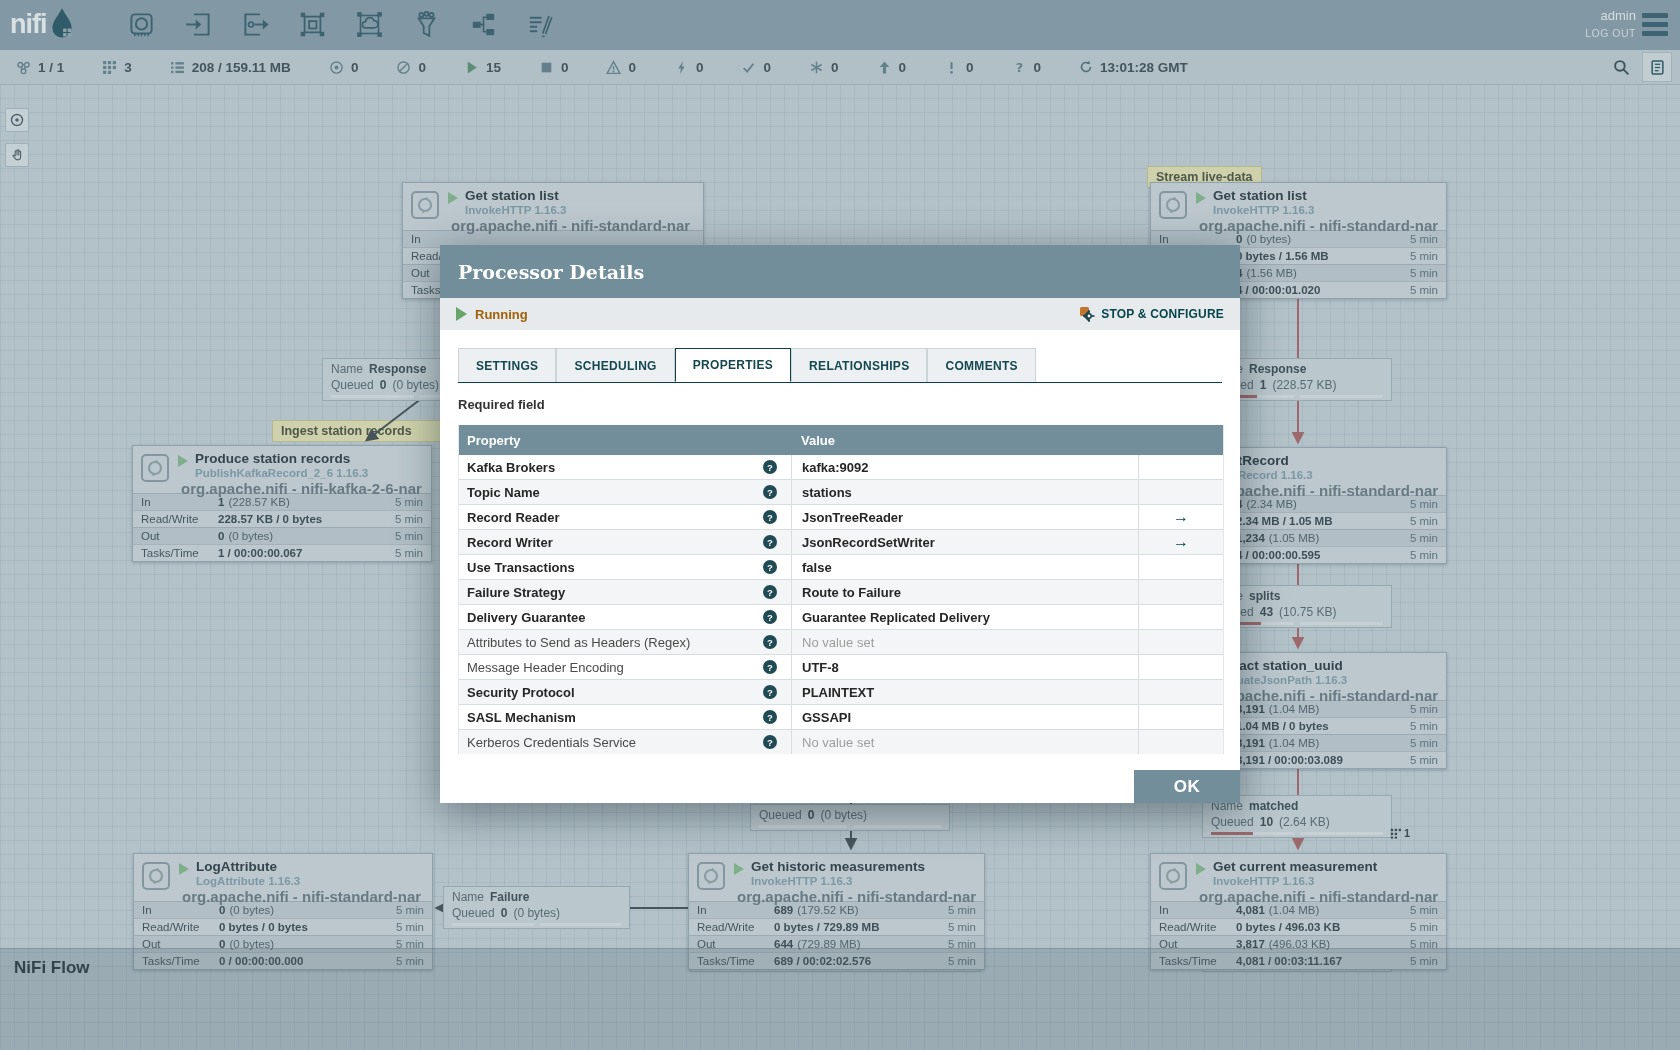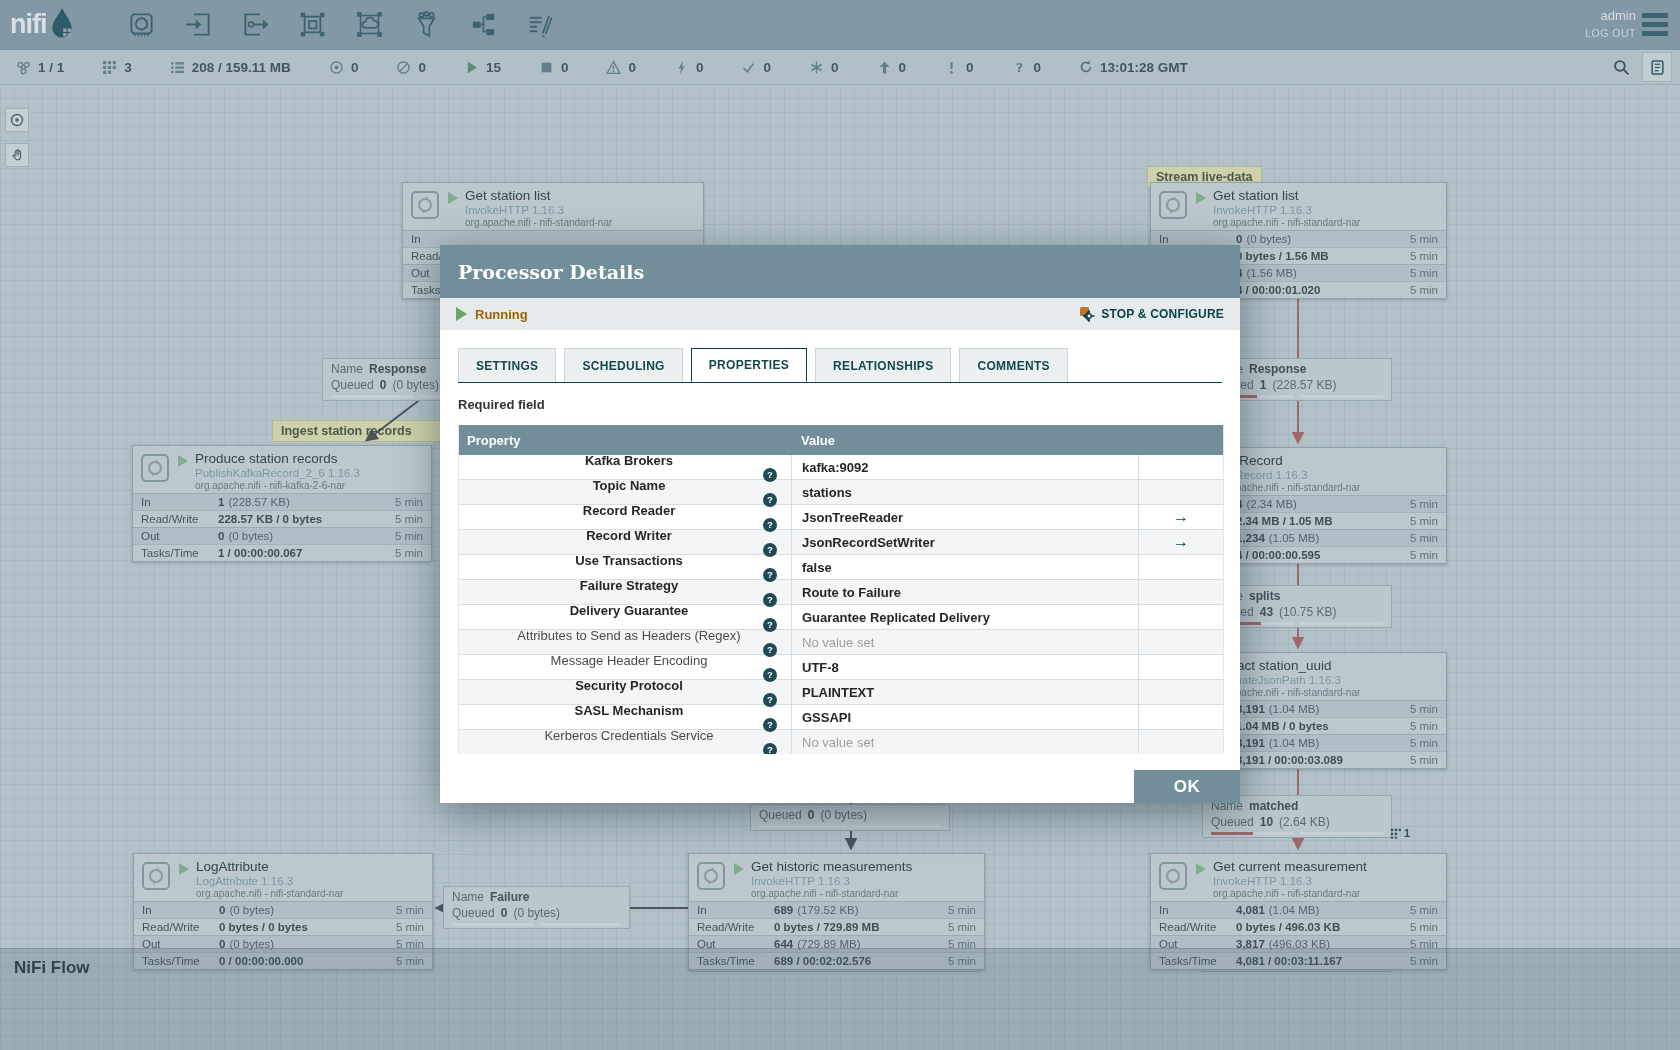--- a/index.html
+++ b/index.html
@@ -8,26 +8,26 @@
   
   .canvas{position:absolute;inset:0;
     background-image:
       linear-gradient(rgba(109,134,146,.16) 1px,transparent 1px),
       linear-gradient(90deg,rgba(109,134,146,.16) 1px,transparent 1px);
     background-size:14px 14px;}
   #wires{position:absolute;inset:0;pointer-events:none;}
 
   
   .proc{position:absolute;background:#bcc8ce;border:1px solid #90a2ab;box-shadow:0 1px 3px rgba(40,60,70,.25);}
-  .p-head{position:relative;height:47px;}
+  .p-head{position:relative;height:47px;font-weight:bold;}
   .p-ico{position:absolute;left:8px;top:8px;width:28px;height:28px;border:2px solid #84969f;border-radius:5px;box-sizing:border-box;display:flex;align-items:center;justify-content:center;}
   .p-play{position:absolute;left:45px;top:9px;width:0;height:0;border-left:10px solid #7fae8b;border-top:6px solid transparent;border-bottom:6px solid transparent;}
   .p-title{position:absolute;left:62px;top:5px;font-size:13.5px;color:#36454d;white-space:nowrap;}
   .p-type{position:absolute;left:62px;top:21px;font-size:11.5px;color:#7b98a4;white-space:nowrap;}
-  .p-bundle{position:absolute;left:62px;top:34px;font-size:10px;color:#687a83;white-space:nowrap;}
+  .p-bundle{position:absolute;left:48px;top:34px;font-size:15px;color:#687a83;white-space:nowrap;}
   .p-row{height:16px;display:flex;align-items:center;padding:0 8px;font-size:11.5px;color:#46565e;border-top:1px solid rgba(90,112,123,.25);}
   .p-row:nth-child(even){background:rgba(90,112,123,.10);}
   .p-rlabel{width:77px;flex:none;}
   .p-rval{flex:1;white-space:nowrap;overflow:hidden;}
   .p-bold{font-weight:bold;color:#3f4f57;}
   .p-rest{color:#54646c;margin-left:4px;}
   .p-period{flex:none;width:40px;text-align:right;color:#5e737c;}
   .badge{position:absolute;display:flex;align-items:center;gap:3px;font-size:11px;font-weight:bold;color:#3c4d55;}
 
   
@@ -72,31 +72,31 @@
 
   
   .modal{position:absolute;left:440px;top:245px;width:800px;height:558px;background:#fff;z-index:10;box-shadow:0 10px 40px rgba(20,35,45,.45);}
   .m-header{height:53px;background:#728e9b;display:flex;align-items:center;padding-left:18px;}
   .m-title{font-family:"DejaVu Serif","Liberation Serif",serif;font-weight:bold;font-size:19px;color:#fff;}
   .m-status{height:32px;background:#e6eaec;display:flex;align-items:center;padding:0 16px;}
   .m-run-ico{width:0;height:0;border-left:11px solid #67a56b;border-top:7px solid transparent;border-bottom:7px solid transparent;margin-right:8px;}
   .m-run-text{font-size:13px;font-weight:bold;color:#a16207;}
   .m-action{margin-left:auto;display:flex;align-items:center;gap:6px;cursor:pointer;}
   .m-action-label{font-size:12px;font-weight:bold;color:#07454c;letter-spacing:.2px;}
-  .tabbar{position:absolute;left:18px;right:18px;top:103px;display:flex;gap:8px;border-bottom:1px solid #0b4046;height:34px;}
+  .tabbar{position:absolute;left:18px;right:18px;top:103px;display:flex;border-bottom:1px solid #0b4046;height:34px;}
   .tab{box-sizing:border-box;height:34px;padding:0 17px;display:flex;align-items:center;background:#edf0f2;border:1px solid #ccd4d8;border-bottom:none;font-size:12px;font-weight:bold;color:#14484f;letter-spacing:.3px;cursor:pointer;}
   .tab.active{background:#fff;border:1px solid #0b4046;border-bottom:1px solid #fff;margin-bottom:-1px;}
   .m-required{position:absolute;left:18px;top:152px;font-size:13px;font-weight:bold;color:#333;}
   .ptable{position:absolute;left:18px;top:180px;width:764px;height:329px;overflow:hidden;border-left:1px solid #e3e7e9;border-right:1px solid #e3e7e9;}
   .pt-head{height:30px;background:#728e9b;display:flex;align-items:center;color:#fff;font-size:13px;font-weight:bold;}
   .pt-hname{width:332px;padding-left:8px;box-sizing:border-box;}
   .pt-hval{width:347px;padding-left:10px;box-sizing:border-box;}
   .prow{height:24px;display:flex;align-items:center;border-bottom:1px solid #d7dde0;font-size:13px;}
   .prow:nth-child(even){background:#f3f5f7;}
-  .pc-name{width:332px;box-sizing:border-box;padding-left:8px;display:flex;align-items:center;color:#4a4a4a;flex-direction:column;}
+  .pc-name{width:332px;box-sizing:border-box;padding-left:8px;display:flex;align-items:center;color:#4a4a4a;}
   .pc-name.req{font-weight:bold;color:#262626;}
   .pc-help{margin-left:auto;margin-right:14px;width:14px;height:14px;border-radius:50%;background:#204b55;color:#fff;font-size:9.5px;font-weight:bold;display:flex;align-items:center;justify-content:center;cursor:pointer;flex:none;}
   .pc-val{width:347px;box-sizing:border-box;padding-left:10px;border-left:1px solid #d7dde0;align-self:stretch;display:flex;align-items:center;font-weight:600;color:#262626;white-space:nowrap;overflow:hidden;}
   .pc-val.unset{font-weight:400;color:#9e9e9e;}
   .pc-goto{flex:1;align-self:stretch;border-left:1px solid #d7dde0;display:flex;align-items:center;justify-content:center;color:#07454c;font-size:16px;font-weight:bold;cursor:pointer;}
   .ok-btn{position:absolute;right:0;bottom:0;width:106px;height:33px;background:#728e9b;color:#fff;font-size:17px;font-weight:bold;display:flex;align-items:center;justify-content:center;letter-spacing:.5px;cursor:pointer;}
 </style>
 </head>
 <body>
 

